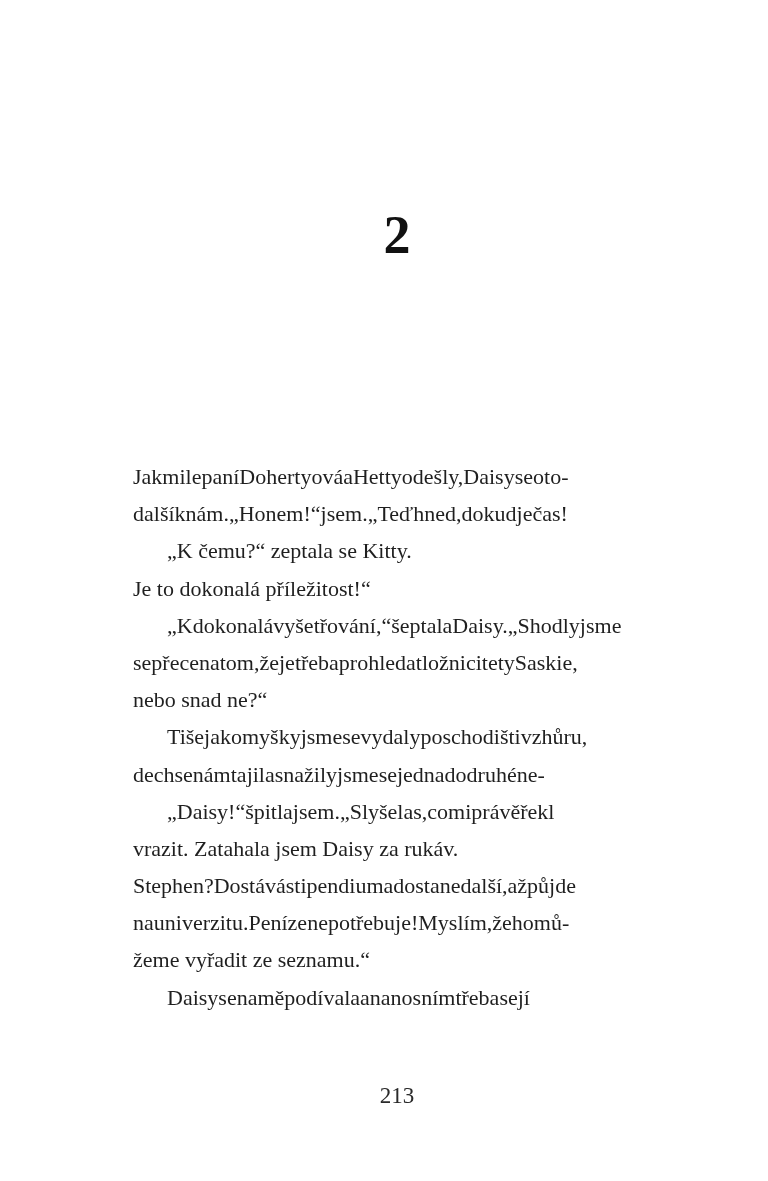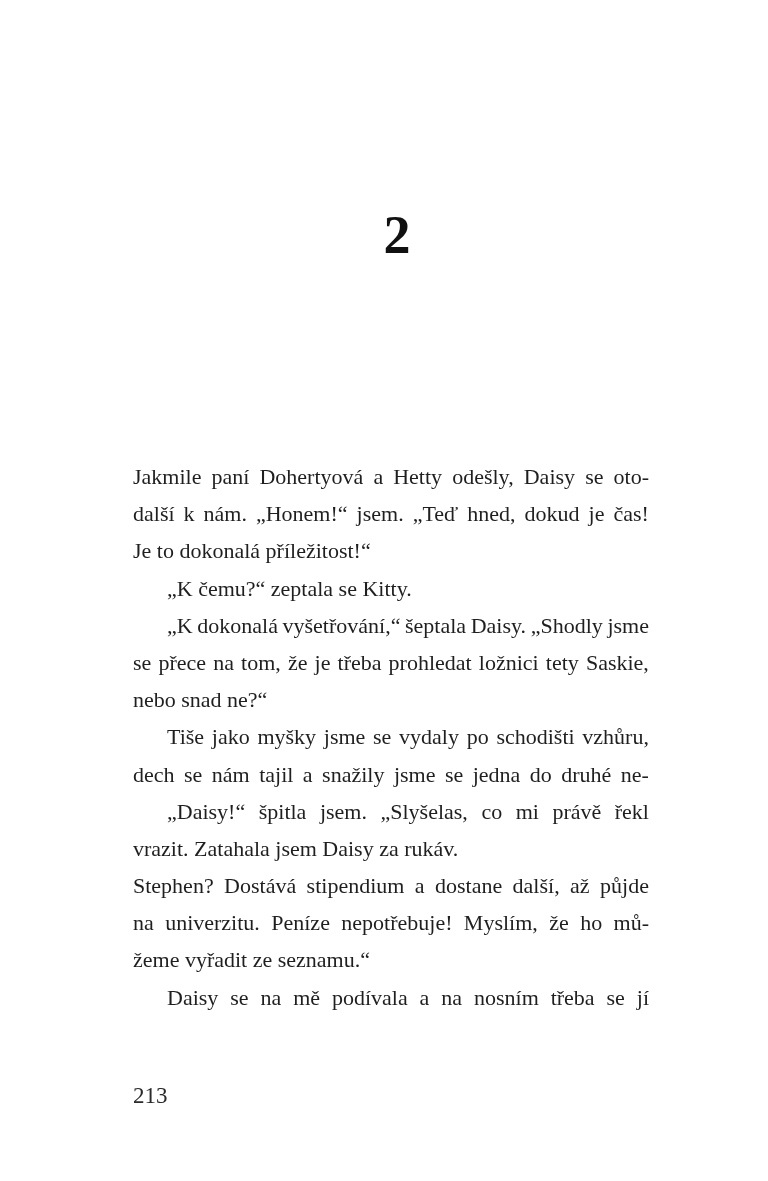--- a/index.html
+++ b/index.html
@@ -34,31 +34,31 @@
     color: #1f1f1f;
   }
   .line {
     height: 37.2px;
     line-height: 37.2px;
     white-space: nowrap;
     text-align: left;
   }
   .line.just {
     display: flex;
-    justify-content: space-between;
     white-space: normal;
   }
   .line.indent { padding-left: 34px; }
   .page-footer {
     position: absolute;
     top: 1081px;
     left: 133px;
     width: 528px;
     height: 30px;
     line-height: 30px;
+    text-align: center;
     font-size: 23px;
     color: #2a2a2a;
   }
 </style>
 </head>
 <body>
 
 <div class="book-page">
   <div class="chapter-heading">2</div>
 
@@ -79,22 +79,22 @@
         <span>k</span>
         <span>nám.</span>
         <span>„Honem!“</span>
         <span>jsem.</span>
         <span>„Teď</span>
         <span>hned,</span>
         <span>dokud</span>
         <span>je</span>
         <span>čas!</span>
       </div>
+      <div class="line indent">„K čemu?“ zeptala se Kitty.</div>
       <div class="line">Je to dokonalá příležitost!“</div>
-      <div class="line indent">„K čemu?“ zeptala se Kitty.</div>
       <div class="line just indent">
         <span>„K</span>
         <span>dokonalá</span>
         <span>vyšetřování,“</span>
         <span>šeptala</span>
         <span>Daisy.</span>
         <span>„Shodly</span>
         <span>jsme</span>
       </div>
       <div class="line just">

